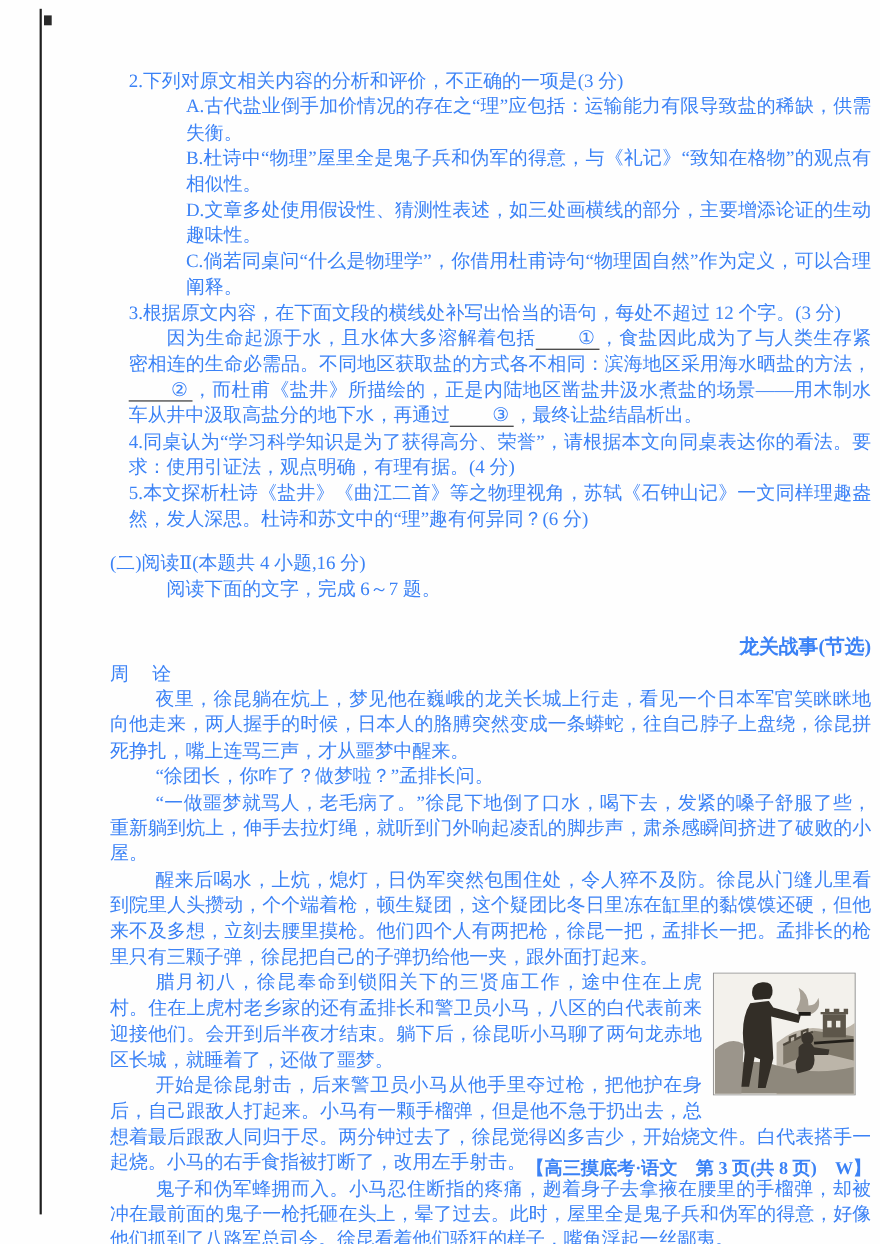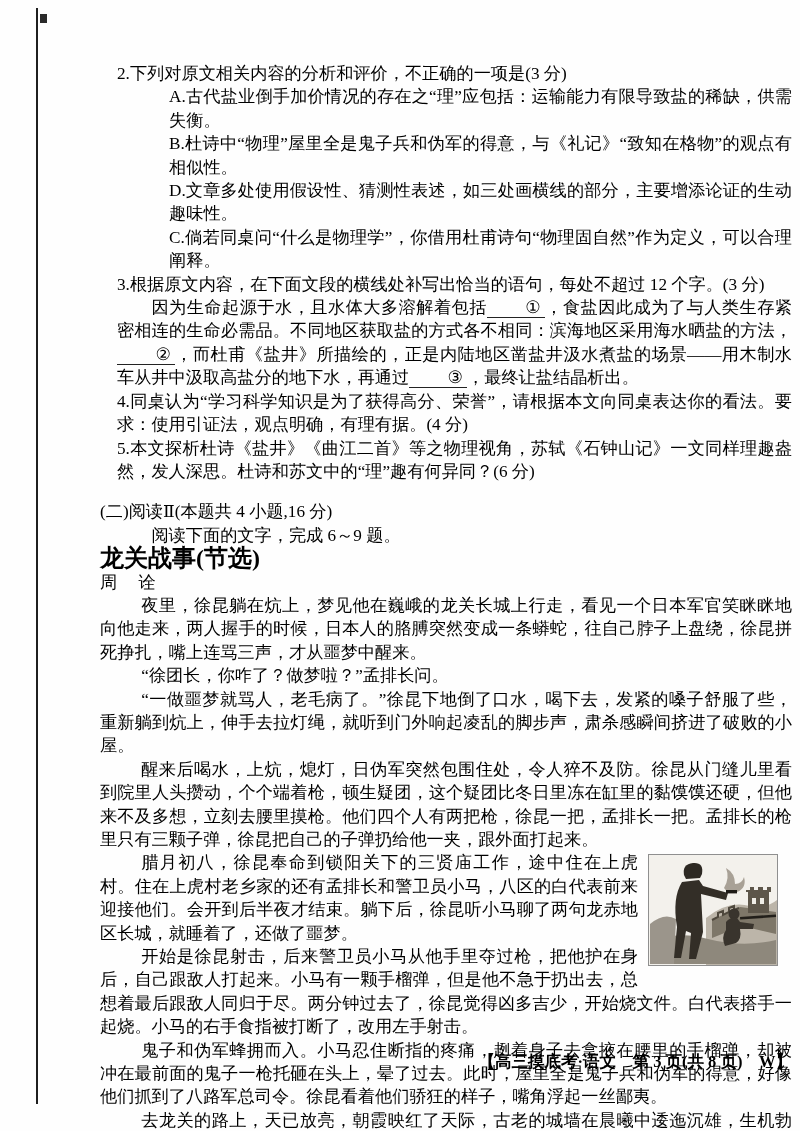--- a/index.html
+++ b/index.html
@@ -1,35 +1,35 @@
 <!DOCTYPE html>
 <html><head>
 <meta charset="utf-8">
 <style>
   * { margin:0; padding:0; box-sizing:border-box; }
   html,body { background:#ffffff; }
   .page {
     position:relative; width:800px; height:1131px;
     background:#fefefe; overflow:hidden;
     font-family:"Liberation Serif","DejaVu Serif",serif;
-    color:#000000;
+    color:#3b82f6;
   }
   .scan-rule { position:absolute; left:36px; top:8px; width:2px; height:1096px; background:#1f1f1f; }
   .scan-nick { position:absolute; left:40px; top:14px; width:7px; height:9px; background:#2a2a2a; }
   .content {
     position:absolute; left:100px; top:62px; width:692px;
     font-size:17.2px; line-height:23.4px; text-align:justify;
   }
   .q { margin-left:17px; }
   .opt { margin-left:52px; }
   .p-indent { text-indent:2em; }
   .sec-head { font-weight:normal;margin-top:17px; }
   .story p { text-indent:2.4em; }
   .story p.no-indent { text-indent:0; }
-  .story-title { text-align:left; font-weight:bold; font-size:24px; }
+  .story-title { text-align:right; font-weight:bold; font-size:18px;margin-top:30px; }
   .story-author { text-align:left; letter-spacing:2px; }
   .blank {
     display:inline-block; min-width:54px; text-align:center;
     border-bottom:1.6px solid #222; line-height:19px; padding:0 4px;
   }
   .illus {
     float:right; width:130px; height:112px;
     margin:3px 14px 3px 10px; display:block;
   }
   .footer {
@@ -56,21 +56,21 @@
 
     <div class="q">
       <div>3.根据原文内容，在下面文段的横线处补写出恰当的语句，每处不超过 12 个字。(3 分)</div>
       <div class="p-indent"><span>因为生命起源于水，且水体大多溶解着包括</span><span class="blank"><span>①</span></span><span>，食盐因此成为了与人类生存紧密相连的生命必需品。不同地区获取盐的方式各不相同：滨海地区采用海水晒盐的方法，</span><span class="blank"><span>②</span></span><span>，而杜甫《盐井》所描绘的，正是内陆地区凿盐井汲水煮盐的场景——用木制水车从井中汲取高盐分的地下水，再通过</span><span class="blank"><span>③</span></span><span>，最终让盐结晶析出。</span></div>
     </div>
 
     <div class="q">4.同桌认为“学习科学知识是为了获得高分、荣誉”，请根据本文向同桌表达你的看法。要求：使用引证法，观点明确，有理有据。(4 分)</div>
     <div class="q">5.本文探析杜诗《盐井》《曲江二首》等之物理视角，苏轼《石钟山记》一文同样理趣盎然，发人深思。杜诗和苏文中的“理”趣有何异同？(6 分)</div>
 
     <div class="sec-head">(二)阅读Ⅱ(本题共 4 小题,16 分)</div>
-    <div class="q p-indent">阅读下面的文字，完成 6～9 题。</div>
+    <div class="q p-indent">阅读下面的文字，完成 6～7 题。</div>
 
     <div class="story">
       <p class="story-title no-indent">龙关战事(节选)</p>
       <p class="story-author no-indent">周　诠</p>
       <p>夜里，徐昆躺在炕上，梦见他在巍峨的龙关长城上行走，看见一个日本军官笑眯眯地向他走来，两人握手的时候，日本人的胳膊突然变成一条蟒蛇，往自己脖子上盘绕，徐昆拼死挣扎，嘴上连骂三声，才从噩梦中醒来。</p>
       <p>“徐团长，你咋了？做梦啦？”孟排长问。</p>
       <p>“一做噩梦就骂人，老毛病了。”徐昆下地倒了口水，喝下去，发紧的嗓子舒服了些，重新躺到炕上，伸手去拉灯绳，就听到门外响起凌乱的脚步声，肃杀感瞬间挤进了破败的小屋。</p>
       <p>醒来后喝水，上炕，熄灯，日伪军突然包围住处，令人猝不及防。徐昆从门缝儿里看到院里人头攒动，个个端着枪，顿生疑团，这个疑团比冬日里冻在缸里的黏馍馍还硬，但他来不及多想，立刻去腰里摸枪。他们四个人有两把枪，徐昆一把，孟排长一把。孟排长的枪里只有三颗子弹，徐昆把自己的子弹扔给他一夹，跟外面打起来。</p>
       <p>
         <svg class="illus" viewBox="0 0 130 112" xmlns="http://www.w3.org/2000/svg" aria-hidden="true">

